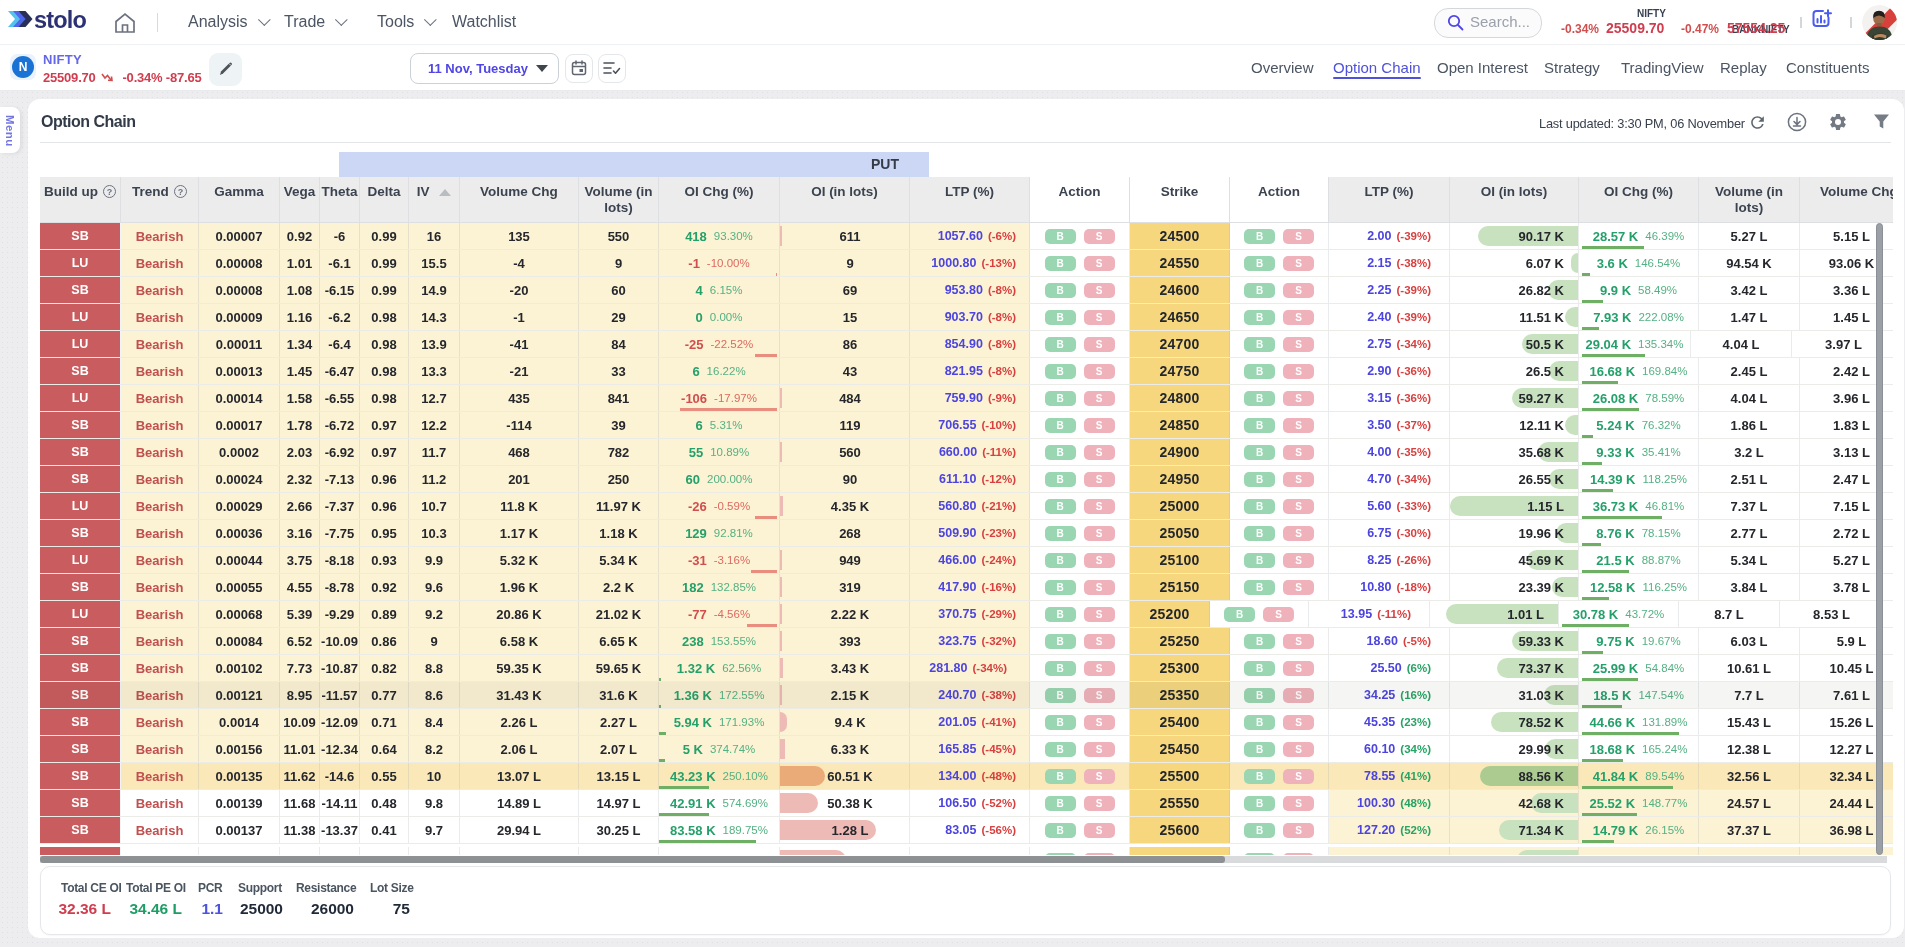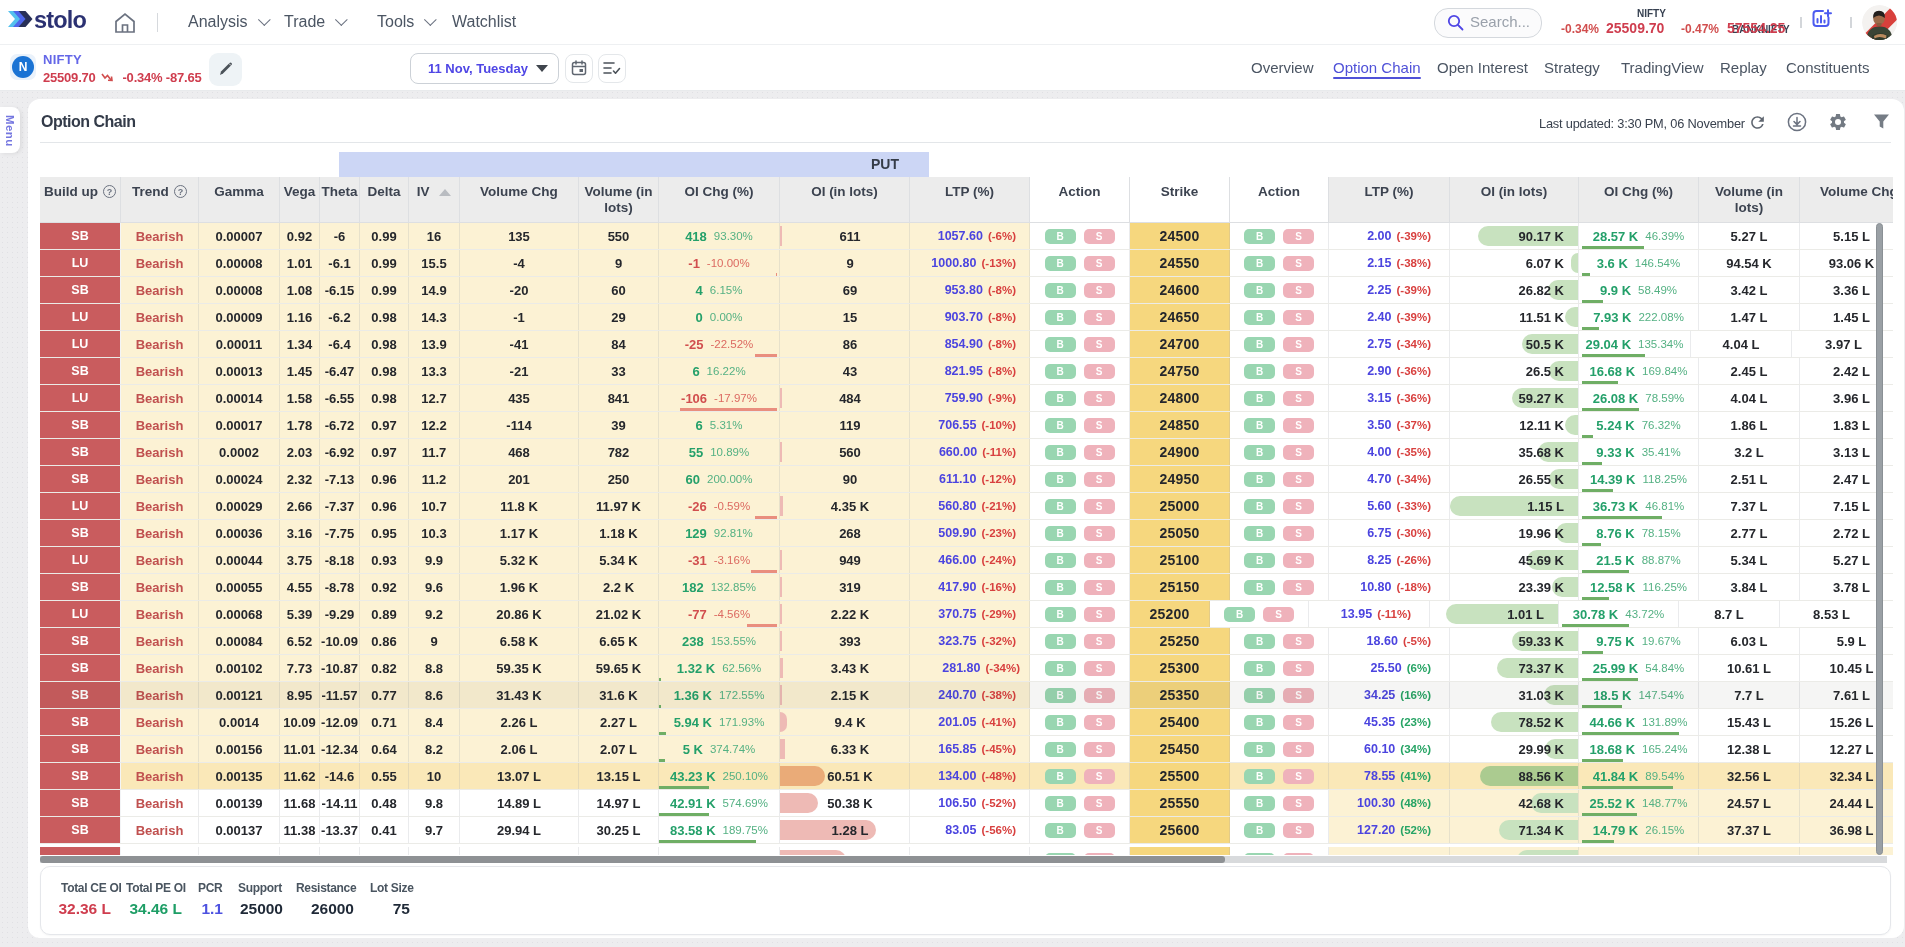--- a/index.html
+++ b/index.html
@@ -1096,21 +1096,21 @@
         <div class="ul ulg" style="width:2px"></div>
         <span class="ctext">
           <span class="gv">1.32 K</span>
           <span class="gp">62.56%</span>
         </span>
       </div>
       <div class="c ink cream" style="width:130px;padding-left:11px">
         <div class="bar pbar" style="width:2.6px;border-radius:0;"></div>
         <span class="ctext">3.43 K</span>
       </div>
-      <div class="c rt cream" style="width:120px;padding-right:9px">
+      <div class="c rt cream" style="width:120px;padding-right:22px">
         <span class="ctext">
           <span class="ltpv">281.80</span>
           <span class="lpr">(-34%)</span>
         </span>
       </div>
       <div class="c white" style="width:100px">
         <span class="pill bp">B</span>
         <span class="pill sp">S</span>
       </div>
       <div class="c ink gold" style="width:100px;font-weight:700;font-size:14px;letter-spacing:0.2px">25300</div>

